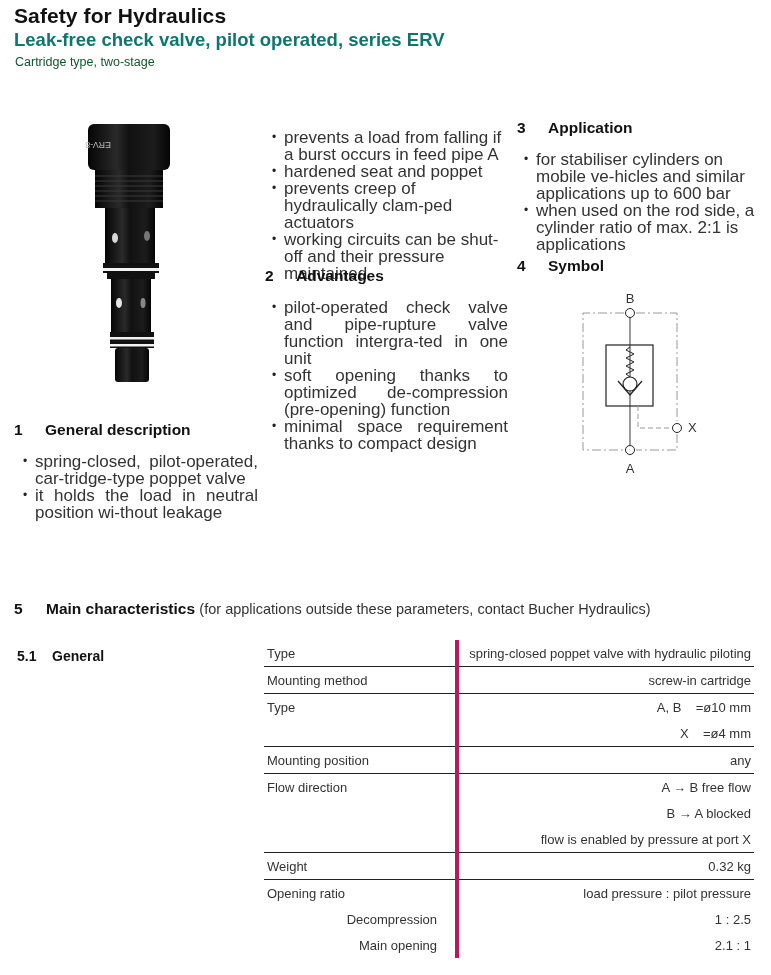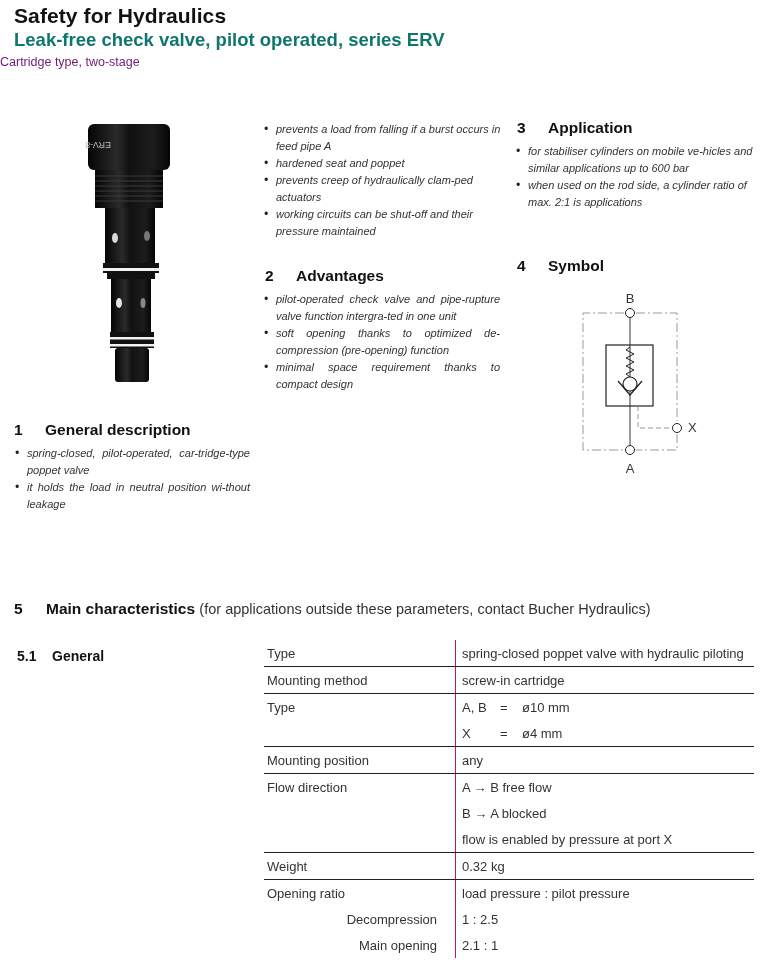--- a/index.html
+++ b/index.html
@@ -3,47 +3,47 @@
 <meta charset="utf-8">
 <style>
   html, body { margin: 0; padding: 0; background: #ffffff; }
   body {
     width: 771px; height: 975px; position: relative; overflow: hidden;
     font-family: "Liberation Sans", sans-serif; color: #1a1a1a;
   }
   .abs { position: absolute; }
   .h1 { left: 14px; top: 4px; font-size: 21px; font-weight: bold; letter-spacing: 0.1px; color: #111; }
   .h2 { left: 14px; top: 29px; font-size: 18.5px; font-weight: bold; color: #0f766e; }
-  .h3 { left: 0; top: 55px; font-size: 12.5px; color: #701a75; }
+  .h3 { left: 15px; top: 55px; font-size: 12.5px; color: #14532d; }
 
   .sec-title { font-size: 15.5px; font-weight: bold; color: #111; white-space: nowrap; }
   .sec-title .num { display: inline-block; width: 31px; }
 
-  ul.bul { list-style: none; margin: 0; padding: 0; font-size: 11px; line-height: 17px; color: #333; font-style: italic; }
+  ul.bul { list-style: none; margin: 8px; padding: 0; font-size: 17px; line-height: 17px; color: #333; }
   ul.bul li { position: relative; padding-left: 13px; }
   ul.bul li::before { content: "\2022"; position: absolute; left: 1px; top: 0; font-size: 12px; color: #222; }
   ul.just li { text-align: justify; }
 
   .photo { left: 85px; top: 118px; width: 110px; height: 270px; }
 
   .sec5 { left: 14px; top: 600px; font-size: 15.5px; color: #111; white-space: nowrap; }
   .sec5 .num { display: inline-block; width: 32px; font-weight: bold; }
   .sec5 .ttl { font-weight: bold; }
   .sec5 .note { font-weight: normal; font-size: 14.5px; color: #333; }
 
   .sec51 { left: 17px; top: 648px; font-size: 14px; font-weight: bold; color: #111; }
   .sec51 .num { display: inline-block; width: 35px; }
 
   table.spec {
     position: absolute; left: 264px; top: 640px; width: 490px;
     border-collapse: collapse; font-size: 13px; color: #333;
   }
   table.spec td { padding: 0 3px; height: 26px; vertical-align: middle; }
   table.spec td.k { width: 170px; }
-  table.spec td.v { border-left: 1px solid #be185d; padding-left: 6px; }
+  table.spec td.v { border-left: 4px solid #be185d; padding-left: 6px; text-align: right; }
   table.spec tr.sep td { border-bottom: 1.5px solid #222; }
   table.spec td.sub { text-align: right; padding-right: 18px; }
   .portrow span { display: inline-block; }
 </style>
 </head>
 <body>
 
 <div class="abs h1">Safety for Hydraulics</div>
 <div class="abs h2">Leak-free check valve, pilot operated, series ERV</div>
 <div class="abs h3">Cartridge type, two-stage</div>

